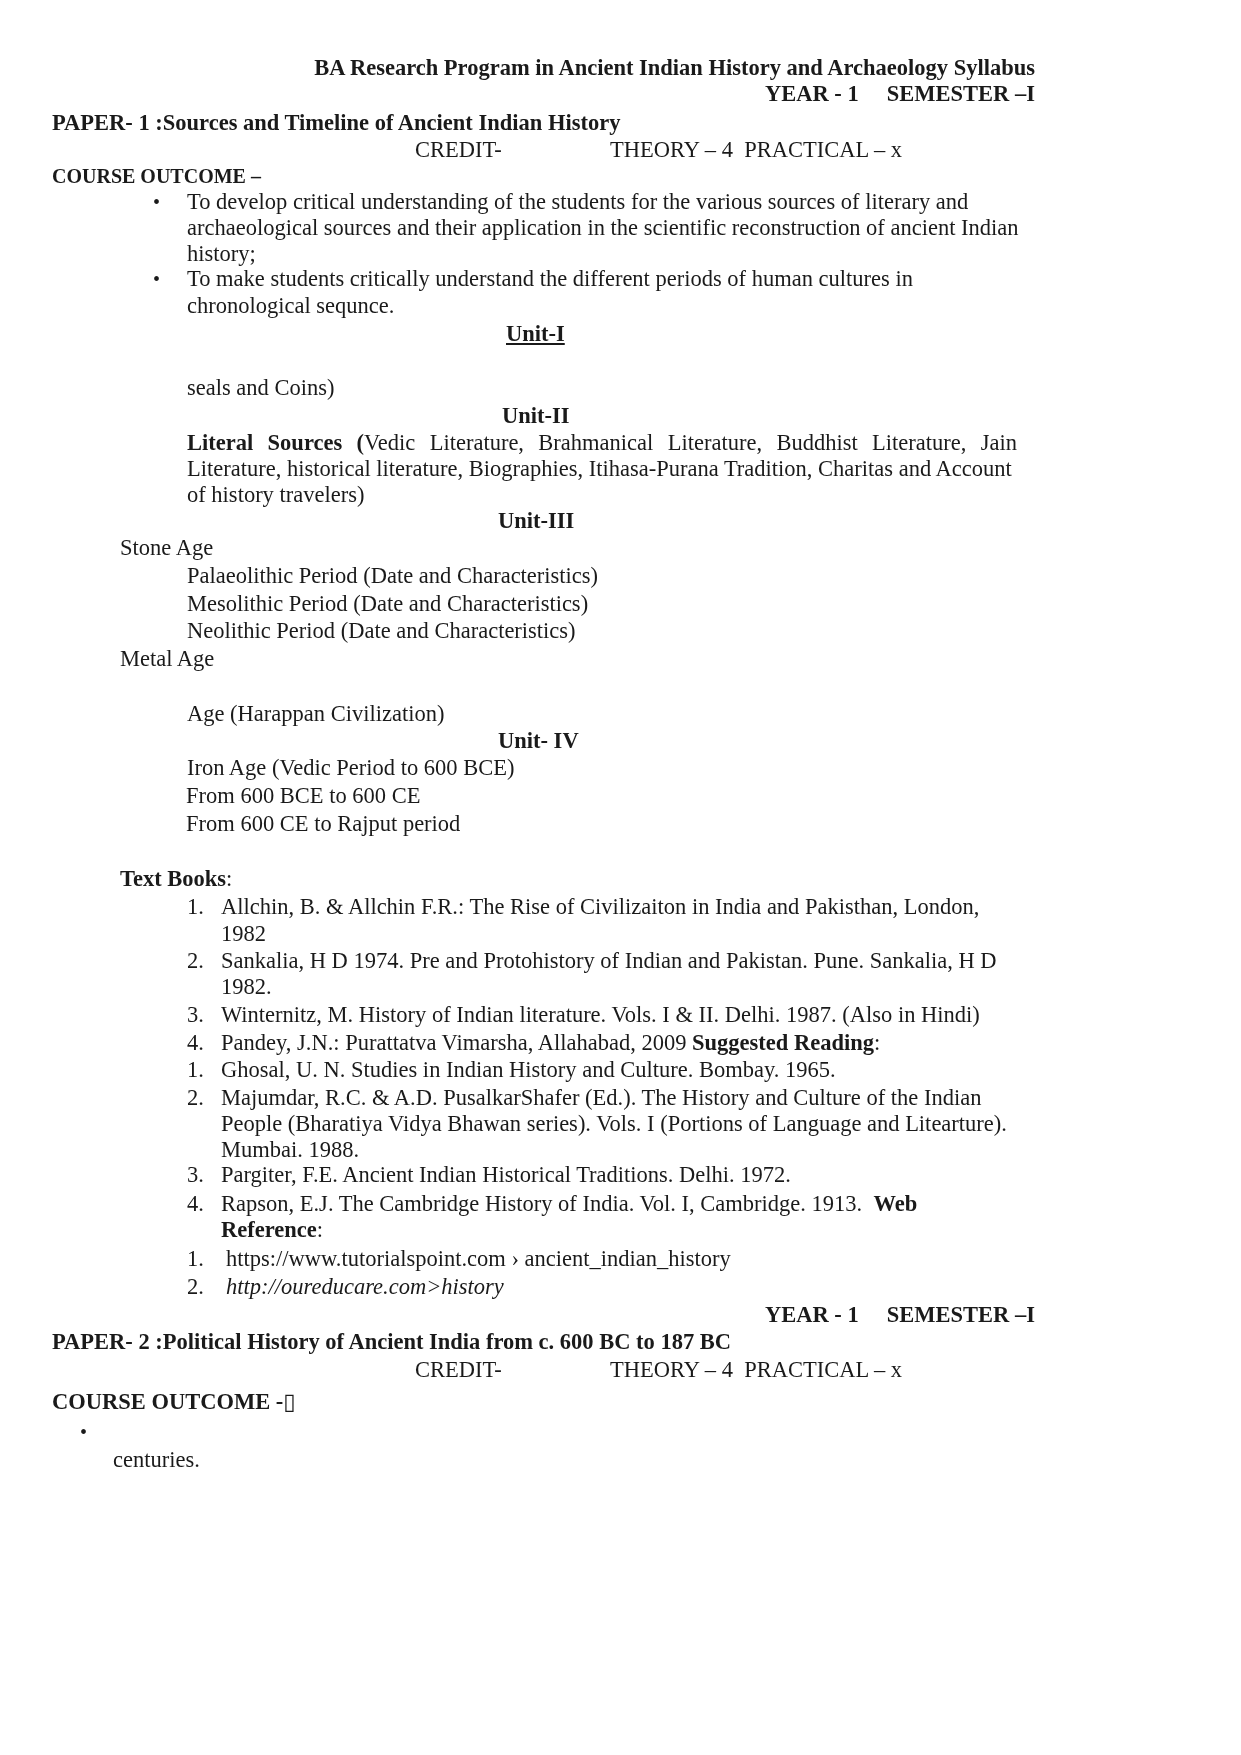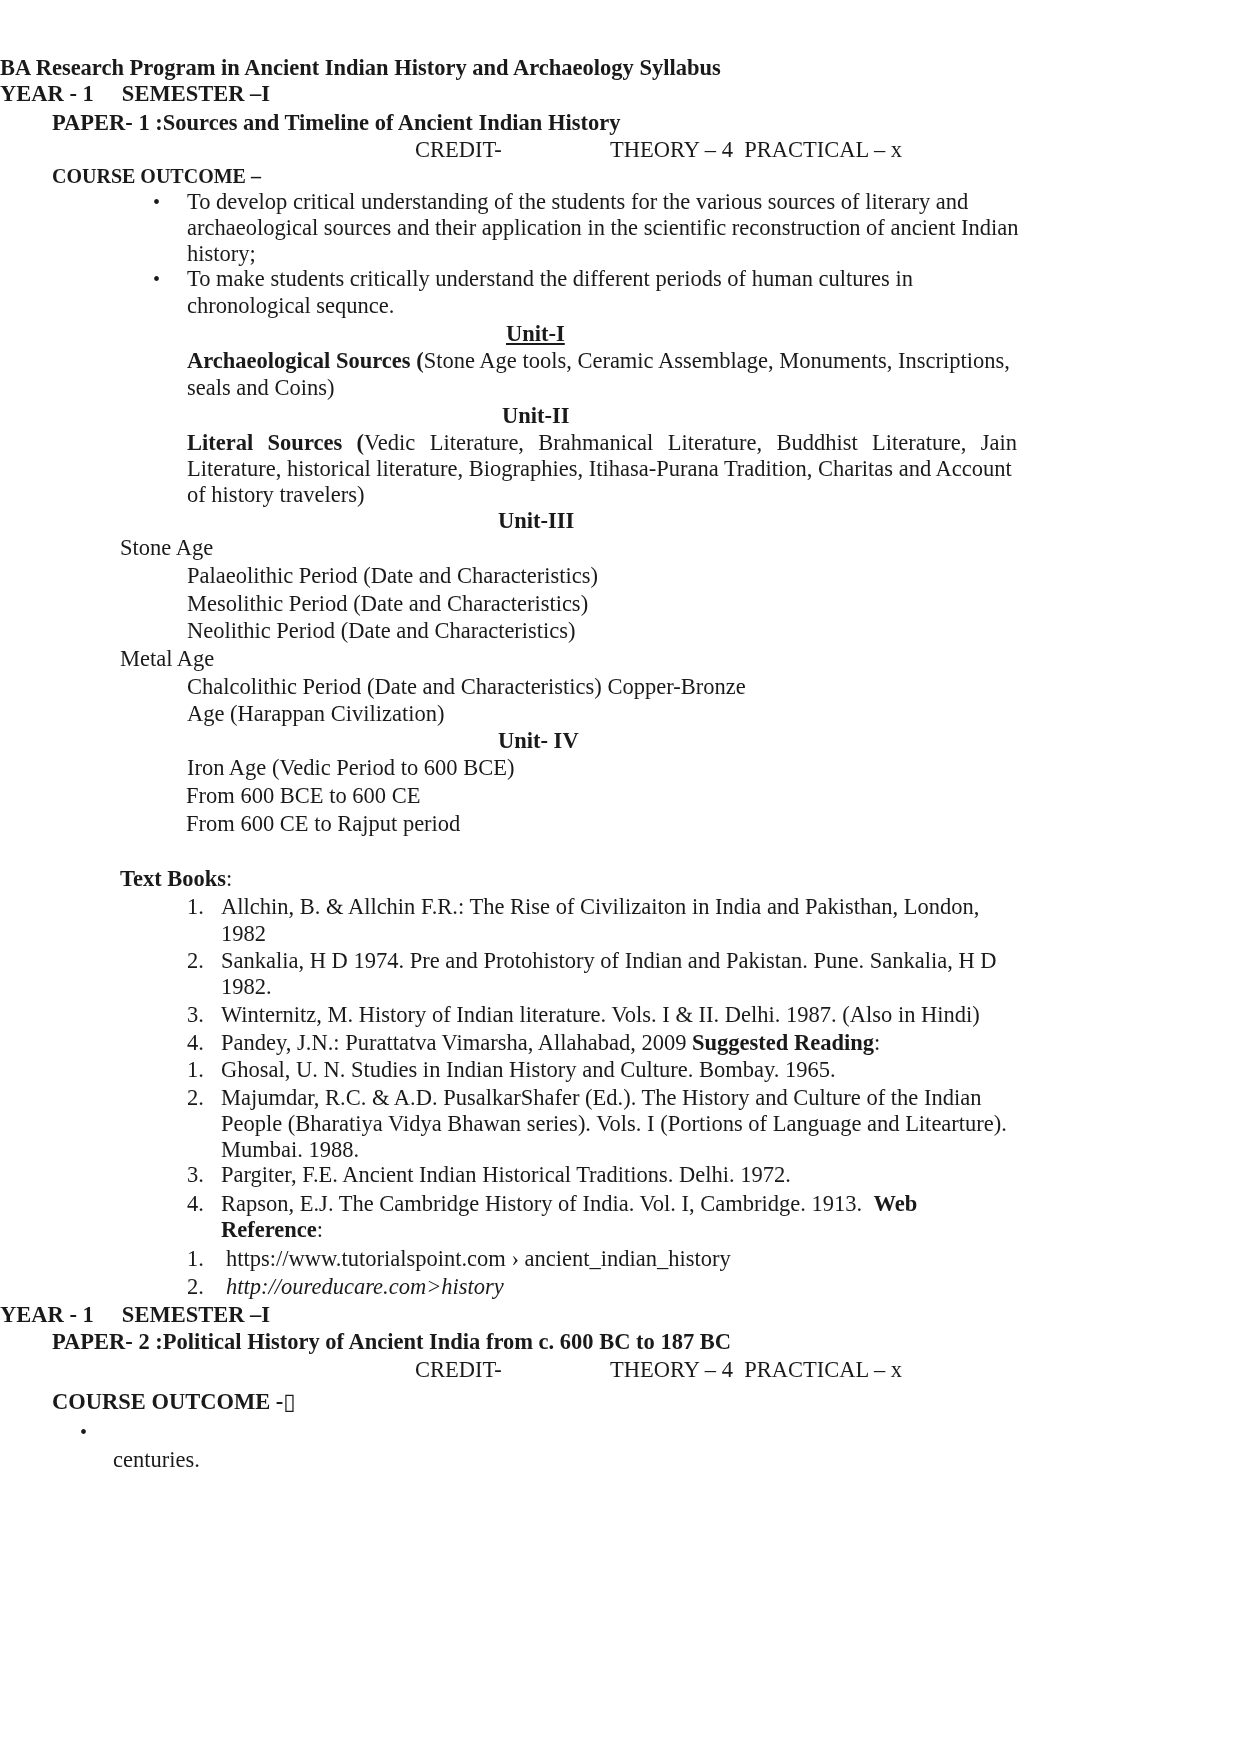--- a/index.html
+++ b/index.html
@@ -5,21 +5,21 @@
   html, body { margin: 0; padding: 0; background: #ffffff; }
   body {
     width: 1241px; height: 1755px; position: relative; overflow: hidden;
     font-family: "Liberation Serif", "DejaVu Serif", serif;
     color: #1a1a1a; font-size: 22.5px;
   }
   .page { position: absolute; left: 0; top: 0; width: 1241px; height: 1755px; }
   .ln { position: absolute; white-space: nowrap; line-height: 28px; }
   .b { font-weight: bold; }
   .i { font-style: italic; }
-  .center { left: 0; width: 1035px; text-align: left; }
+  .center { left: 0; width: 1035px; text-align: right; }
   .just { white-space: normal; text-align: justify; text-align-last: justify; }
   .bullet { position: absolute; font-size: 20px; line-height: 28px; }
   .num { position: absolute; line-height: 28px; white-space: nowrap; }
 </style>
 </head>
 <body>
 
 <div class="page">
 
   <div class="ln b center" style="top:54px;">BA Research Program in Ancient Indian History and Archaeology Syllabus</div>
@@ -33,35 +33,33 @@
 
   <span class="bullet" style="left:153px; top:188px;">•</span>
   <div class="ln" style="left:187px; top:188px;">To develop critical understanding of the students for the various sources of literary and</div>
   <div class="ln" style="left:187px; top:214px;">archaeological sources and their application in the scientific reconstruction of ancient Indian</div>
   <div class="ln" style="left:187px; top:240px;">history;</div>
   <span class="bullet" style="left:153px; top:265px;">•</span>
   <div class="ln" style="left:187px; top:265px;">To make students critically understand the different periods of human cultures in</div>
   <div class="ln" style="left:187px; top:292px;">chronological sequnce.</div>
 
   <div class="ln b" style="left:506px; top:320px;text-decoration:underline;">Unit-I</div>
-  <div class="ln" style="left:187px; top:347px;"><span class="b">Archaeological Sources (</span><span>Stone Age tools, Ceramic Assemblage, Monuments, Inscriptions,</span></div>
   <div class="ln" style="left:187px; top:374px;">seals and Coins)</div>
 
   <div class="ln b" style="left:502px; top:402px;">Unit-II</div>
   <div class="ln just" style="left:187px; top:429px; width:830px; height:28px;"><span class="b">Literal Sources (</span><span>Vedic Literature, Brahmanical Literature, Buddhist Literature, Jain</span></div>
   <div class="ln" style="left:187px; top:455px;">Literature, historical literature, Biographies, Itihasa-Purana Tradition, Charitas and Account</div>
   <div class="ln" style="left:187px; top:481px;">of history travelers)</div>
 
   <div class="ln b" style="left:498px; top:507px;">Unit-III</div>
   <div class="ln" style="left:120px; top:534px;">Stone Age</div>
   <div class="ln" style="left:187px; top:562px;">Palaeolithic Period (Date and Characteristics)</div>
   <div class="ln" style="left:187px; top:590px;">Mesolithic Period (Date and Characteristics)</div>
   <div class="ln" style="left:187px; top:617px;">Neolithic Period (Date and Characteristics)</div>
   <div class="ln" style="left:120px; top:645px;">Metal Age</div>
-  <div class="ln" style="left:187px; top:673px;">Chalcolithic Period (Date and Characteristics) Copper-Bronze</div>
   <div class="ln" style="left:187px; top:700px;">Age (Harappan Civilization)</div>
 
   <div class="ln b" style="left:498px; top:727px;">Unit- IV</div>
   <div class="ln" style="left:187px; top:754px;">Iron Age (Vedic Period to 600 BCE)</div>
   <div class="ln" style="left:186px; top:782px;">From 600 BCE to 600 CE</div>
   <div class="ln" style="left:186px; top:810px;">From 600 CE to Rajput period</div>
 
   <div class="ln" style="left:120px; top:865px;"><span class="b">Text Books</span><span>:</span></div>
 
   <span class="num" style="left:187px; top:893px;">1.</span>

